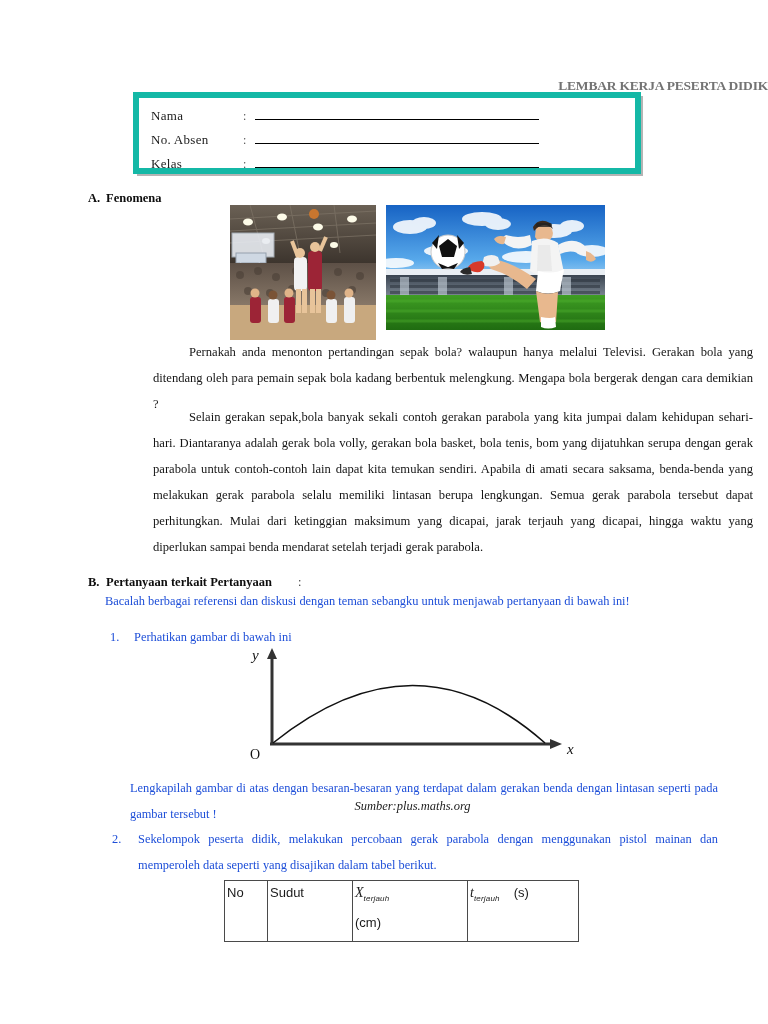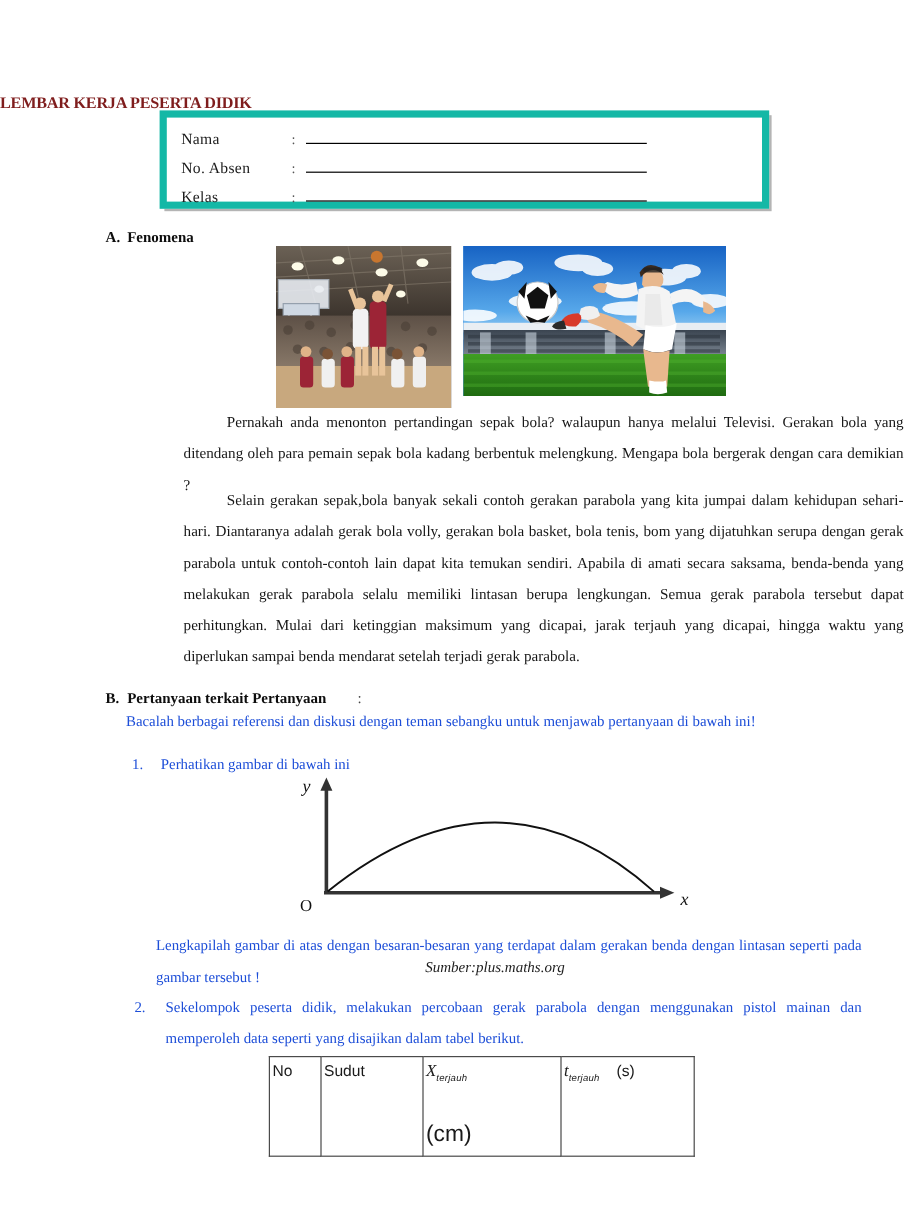--- a/index.html
+++ b/index.html
@@ -15,26 +15,26 @@
     color: #000;
     overflow: hidden;
   }
 
   
   .doc-title {
     position: absolute;
     left: 0;
     top: 78px;
     width: 768px;
-    text-align: left;
+    text-align: right;
     font-family: "Liberation Serif", serif;
     font-weight: bold;
     font-size: 13.5px;
     letter-spacing: -0.2px;
-    color: #7f1d1d;
+    color: #737373;
   }
 
   
   .id-box {
     position: absolute;
     left: 133px;
     top: 92px;
     width: 508px;
     height: 82px;
     border: 6px solid #14b8a6;
@@ -215,24 +215,24 @@
     letter-spacing: 0.2px;
   }
   .unit-inline {
     font-family: "Liberation Sans", sans-serif;
     font-style: normal;
     font-size: 13px;
     padding-left: 14px;
   }
   .unit-below {
     display: block;
-    margin-top: 32px;
+    margin-top: 12px;
     font-family: "Liberation Sans", sans-serif;
     font-style: normal;
-    font-size: 19px;
+    font-size: 13px;
   }
 </style>
 </head>
 <body>
 
 <div class="doc-title">LEMBAR KERJA PESERTA DIDIK</div>
 
 <div class="id-box">
   <div class="id-row r1">
     <span class="id-label">Nama</span>

